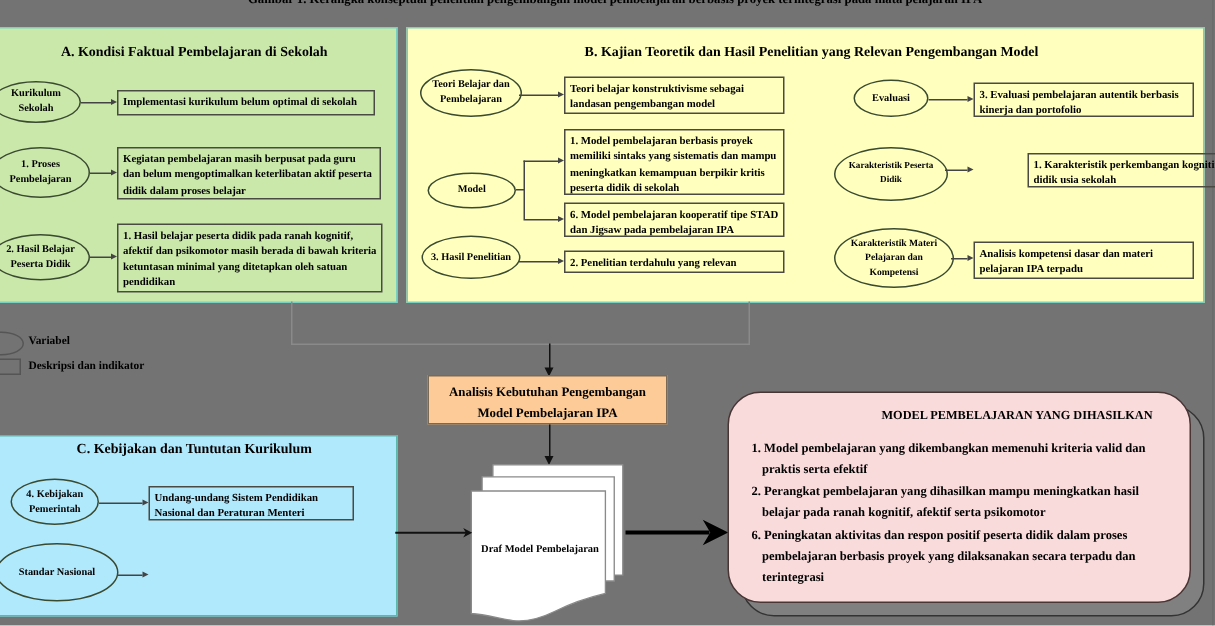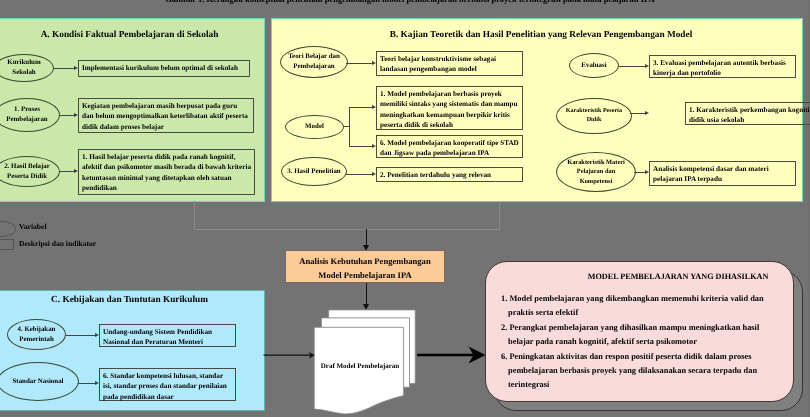--- a/index.html
+++ b/index.html
@@ -126,21 +126,20 @@
   <div class="hline" style="left:634px;top:172px;width:11px;"></div>
   <div class="arrow-r" style="left:645px;top:169.5px;"></div>
 
   <div class="panel panel-blue" style="left:-6px;top:290px;width:271px;height:121px;"></div>
   <div class="panel-title" style="left:-6px;top:295px;width:271px;">C. Kebijakan dan Tuntutan Kurikulum</div>
 
   <div class="ell" style="left:7px;top:319px;width:59px;height:31px;">4. Kebijakan Pemerintah</div>
   <div class="ell" style="left:-3px;top:362px;width:82px;height:39px;white-space:nowrap;padding:0;">Standar Nasional</div>
 
   <div class="bx" style="left:99px;top:324px;width:137px;height:23px;">Undang-undang Sistem Pendidikan Nasional dan Peraturan Menteri</div>
-  <div class="bx" style="left:99px;top:368px;width:137px;height:33px;">6. Standar kompetensi lulusan, standar isi, standar proses dan standar penilaian pada pendidikan dasar</div>
 
   <div class="hline" style="left:66px;top:335px;width:29px;"></div>
   <div class="arrow-r" style="left:95px;top:332.5px;"></div>
   <div class="hline" style="left:78px;top:383px;width:17px;"></div>
   <div class="arrow-r" style="left:95px;top:380.5px;"></div>
 
   <div class="lg-ell" style="left:-14px;top:221px;width:28px;height:14px;"></div>
   <div class="legend" style="left:19px;top:222px;">Variabel</div>
   <div class="lg-rect" style="left:-10px;top:239px;width:22px;height:9px;"></div>
   <div class="legend" style="left:19px;top:239px;">Deskripsi dan indikator</div>

